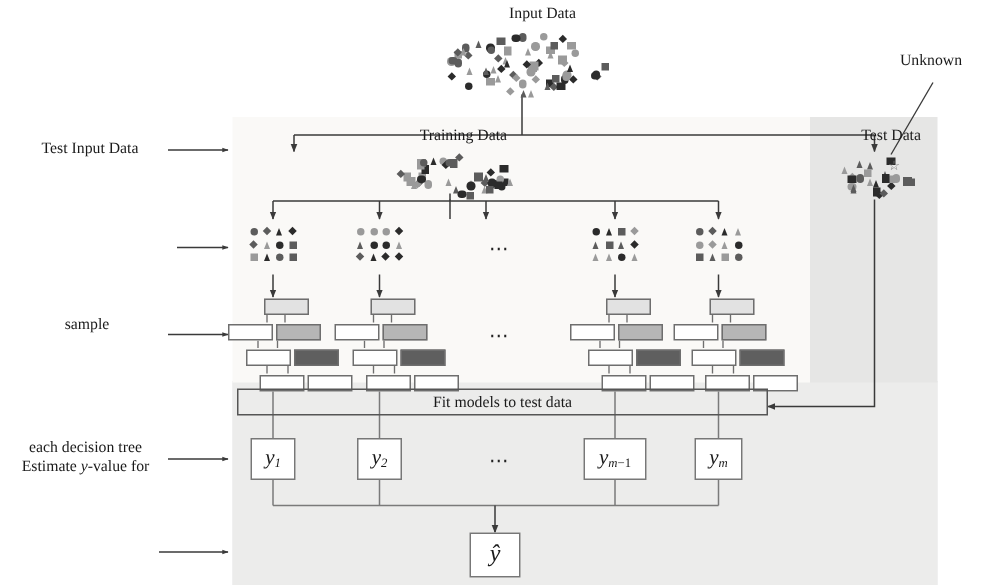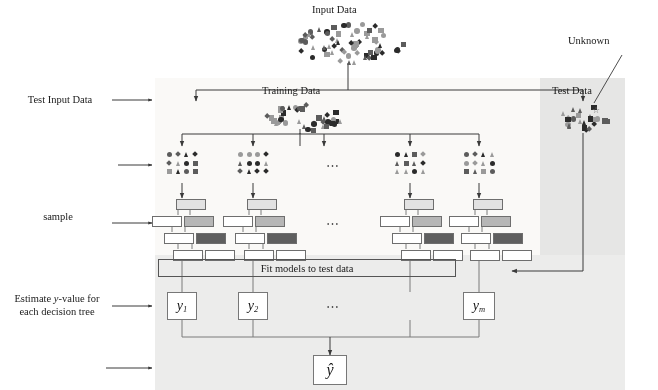--- a/index.html
+++ b/index.html
@@ -4,21 +4,21 @@
 <style>
   html,body{margin:0;padding:0;background:#fff;}
   body{
     width:658px;height:390px;position:relative;overflow:hidden;
     font-family:"Liberation Serif","DejaVu Serif",serif;
     color:#1a1a1a;
   }
   #stage{position:absolute;inset:0;width:658px;height:390px;}
   svg#canvas{position:absolute;left:0;top:0;width:658px;height:390px;}
 
-  .lbl{position:absolute;font-size:10.5px;line-height:12.5px;text-align:left;white-space:nowrap;}
+  .lbl{position:absolute;font-size:10.5px;line-height:12.5px;text-align:right;white-space:nowrap;}
   .lbl-left{position:absolute;font-size:10.5px;line-height:13px;text-align:center;}
 
   .nodebox{position:absolute;box-sizing:border-box;border:1px solid #6e6e6e;background:#fff;}
 
   .ybox{position:absolute;box-sizing:border-box;border:1px solid #777;background:#fff;
         display:flex;align-items:center;justify-content:center;
         font-family:"Liberation Serif","DejaVu Serif",serif;font-style:italic;font-size:14px;}
   .ybox sub{font-size:8.5px;font-style:italic;vertical-align:-0.25em;}
   .ybox .mrm{font-style:normal;}
 
@@ -110,32 +110,32 @@
 
     <path d="M622,55 L594,103" stroke="#3a3a3a" stroke-width="0.9" fill="none"></path>
   </svg>
 
   <div class="lbl" style="left:312px;top:4px;width:72px;">Input Data</div>
 
   <div class="lbl" style="left:262px;top:85px;width:76px;">Training Data</div>
 
   <div class="lbl" style="left:552px;top:85px;width:62px;">Test Data</div>
 
-  <div class="lbl" style="left:568px;top:35px;width:58px;text-align:left;">Unknown</div>
+  <div class="lbl" style="left:600px;top:35px;width:58px;text-align:left;">Unknown</div>
 
   <div class="lbl-left" style="left:10px;top:93px;width:100px;">Test Input Data</div>
 
 
   <div class="lbl-left" style="left:6px;top:210px;width:104px;">
     <div>sample</div>
   </div>
 
   <div class="lbl-left" style="left:4px;top:292px;width:106px;">
+    <div>each decision tree</div>
     <div><span>Estimate <i>y</i>-value for</span></div>
-    <div>each decision tree</div>
   </div>
 
 
   <div class="cloud" id="cloud-input" style="left:292px;top:18px;width:112px;height:46px;">
       <span class="tr" style="border-left-width: 2.75px; border-right-width: 2.75px; border-bottom: 5.5px solid rgb(154, 154, 154); left: 59.6px; top: 42.1px;"></span>
       <span class="ci" style="background: rgb(43, 43, 43); width: 5.5px; height: 5.5px; left: 102.7px; top: 28.6px;"></span>
       <span class="di" style="background: rgb(92, 92, 92); width: 4.4px; height: 4.4px; left: 103.7px; top: 31.3px;"></span>
       <span class="tr" style="border-left-width: 2.75px; border-right-width: 2.75px; border-bottom: 5.5px solid rgb(154, 154, 154); left: 18.6px; top: 27.4px;"></span>
       <span class="ci" style="background: rgb(154, 154, 154); width: 5.5px; height: 5.5px; left: 62.4px; top: 10.3px;"></span>
       <span class="sq" style="background: rgb(154, 154, 154); width: 5.5px; height: 5.5px; left: 32.1px; top: 33.6px;"></span>
@@ -355,27 +355,30 @@
       <div class="nodebox" style="left: 433px; top: 250px; width: 30px; height: 11px; background: rgb(255, 255, 255);"></div>
       <div class="nodebox" style="left: 473px; top: 199px; width: 30px; height: 11px; background: rgb(226, 226, 226);"></div>
       <div class="nodebox" style="left: 449px; top: 216px; width: 30px; height: 11px; background: rgb(255, 255, 255);"></div>
       <div class="nodebox" style="left: 481px; top: 216px; width: 30px; height: 11px; background: rgb(182, 182, 182);"></div>
       <div class="nodebox" style="left: 461px; top: 233px; width: 30px; height: 11px; background: rgb(255, 255, 255);"></div>
       <div class="nodebox" style="left: 493px; top: 233px; width: 30px; height: 11px; background: rgb(95, 95, 95);"></div>
       <div class="nodebox" style="left: 470px; top: 250px; width: 30px; height: 11px; background: rgb(255, 255, 255);"></div>
       <div class="nodebox" style="left: 502px; top: 250px; width: 30px; height: 11px; background: rgb(255, 255, 255);"></div>
     </div>
 
-  <div class="fitbox" style="left:158px;top:259px;width:298px;height:18px;">Fit models to test data</div>
+  <div class="fitbox" style="left:158px;top:259px;width:354px;height:18px;">Fit models to test data</div>
 
   <div class="ybox" style="left:167px;top:292px;width:30px;height:28px;">
     <span><i>y</i><sub>1</sub></span>
   </div>
   <div class="ybox" style="left:238px;top:292px;width:30px;height:28px;">
     <span><i>y</i><sub>2</sub></span>
   </div>
+  <div class="ybox" style="left:389px;top:292px;width:42px;height:28px;">
+    <span><i>y</i><sub><i>m</i><span class="mrm">−1</span></sub></span>
+  </div>
   <div class="ybox" style="left:463px;top:292px;width:32px;height:28px;">
     <span><i>y</i><sub><i>m</i></sub></span>
   </div>
 
   <div class="ybox" style="left:313px;top:355px;width:34px;height:30px;font-size:16px;">ŷ</div>
 
 </div>
 
 </body></html>

